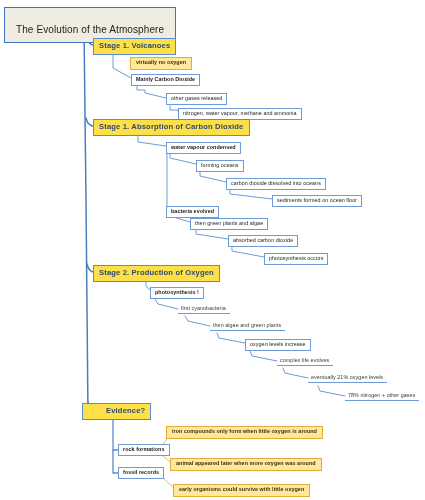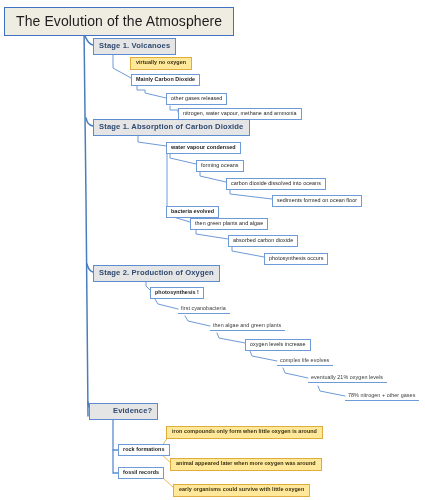--- a/index.html
+++ b/index.html
@@ -18,28 +18,28 @@
     white-space:nowrap;
     box-sizing:border-box;
     line-height:1.05;
   }
 
   
   .n-root{
     background:#efece1;
     border:1.4px solid #3f72c4;
     color:#1d1d1d;
-    font-size:14px;
-    padding:6px 11px 6px 11px;
+    font-size:10px;
+    padding:17px 11px 6px 11px;
     letter-spacing:.1px;
   }
 
   
   .n-stage{
-    background:#e5e5e5;
+    background:#fde047;
     border:1px solid #5b8bd0;
     color:#2f4a70;
     font-size:7.6px;
     font-weight:bold;
     padding:3.2px 5px 3.6px 5px;
     letter-spacing:.15px;
   }
 
   
   .n-box{
@@ -170,21 +170,21 @@
   <div class="node n-line" style="left:210px;top:321px;">then algae and green plants</div>
 
   <div class="node n-box" style="left:245px;top:339px;">oxygen levels increase</div>
 
   <div class="node n-line" style="left:277px;top:356px;">complex life evolves</div>
 
   <div class="node n-line" style="left:308px;top:373px;">eventually 21% oxygen levels</div>
 
   <div class="node n-line" style="left:345px;top:391px;">78% nitrogen + other gases</div>
 
-  <div class="node n-stage" style="left:89px;top:403px;padding-left:23px;">Evidence?</div>
+  <div class="node n-stage" style="left:82px;top:403px;padding-left:23px;">Evidence?</div>
 
   <div class="node n-note" style="left:166px;top:426px;">iron compounds only form when little oxygen is around</div>
 
   <div class="node n-box bold" style="left:118px;top:444px;">rock formations</div>
 
   <div class="node n-note" style="left:170px;top:458px;">animal appeared later when more oxygen was around</div>
 
   <div class="node n-box bold" style="left:118px;top:467px;">fossil records</div>
 
   <div class="node n-note" style="left:173px;top:484px;">early organisms could survive with little oxygen</div>

